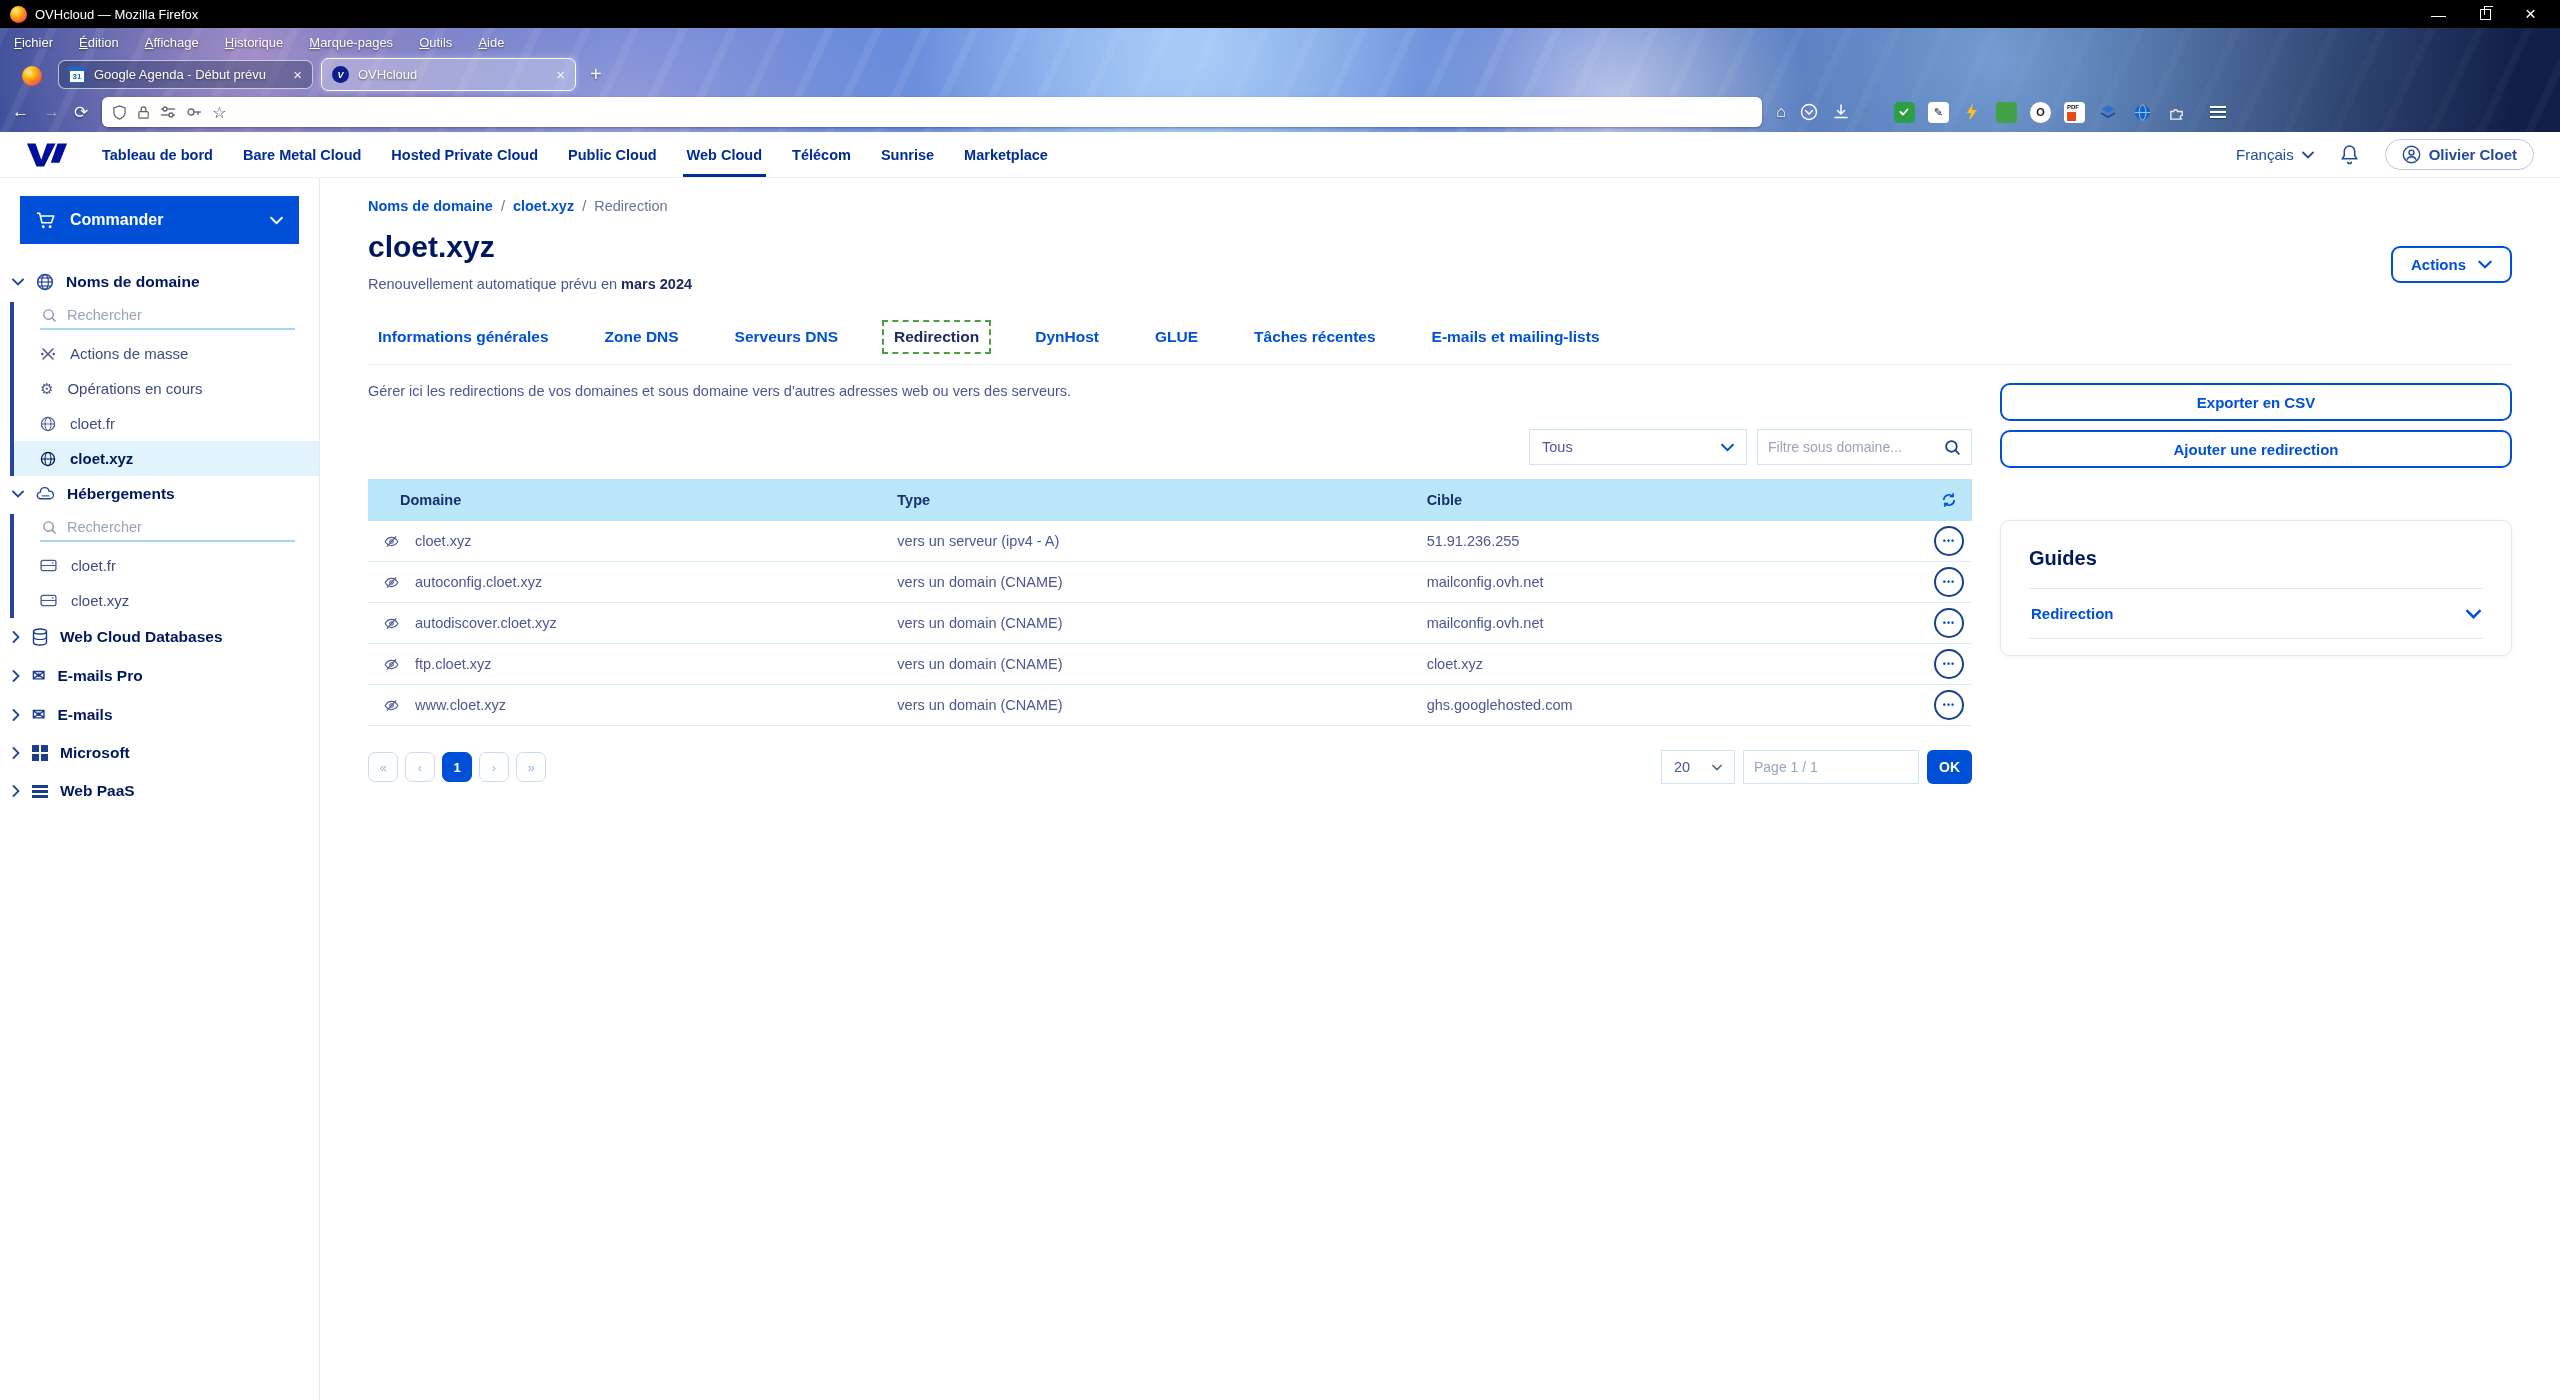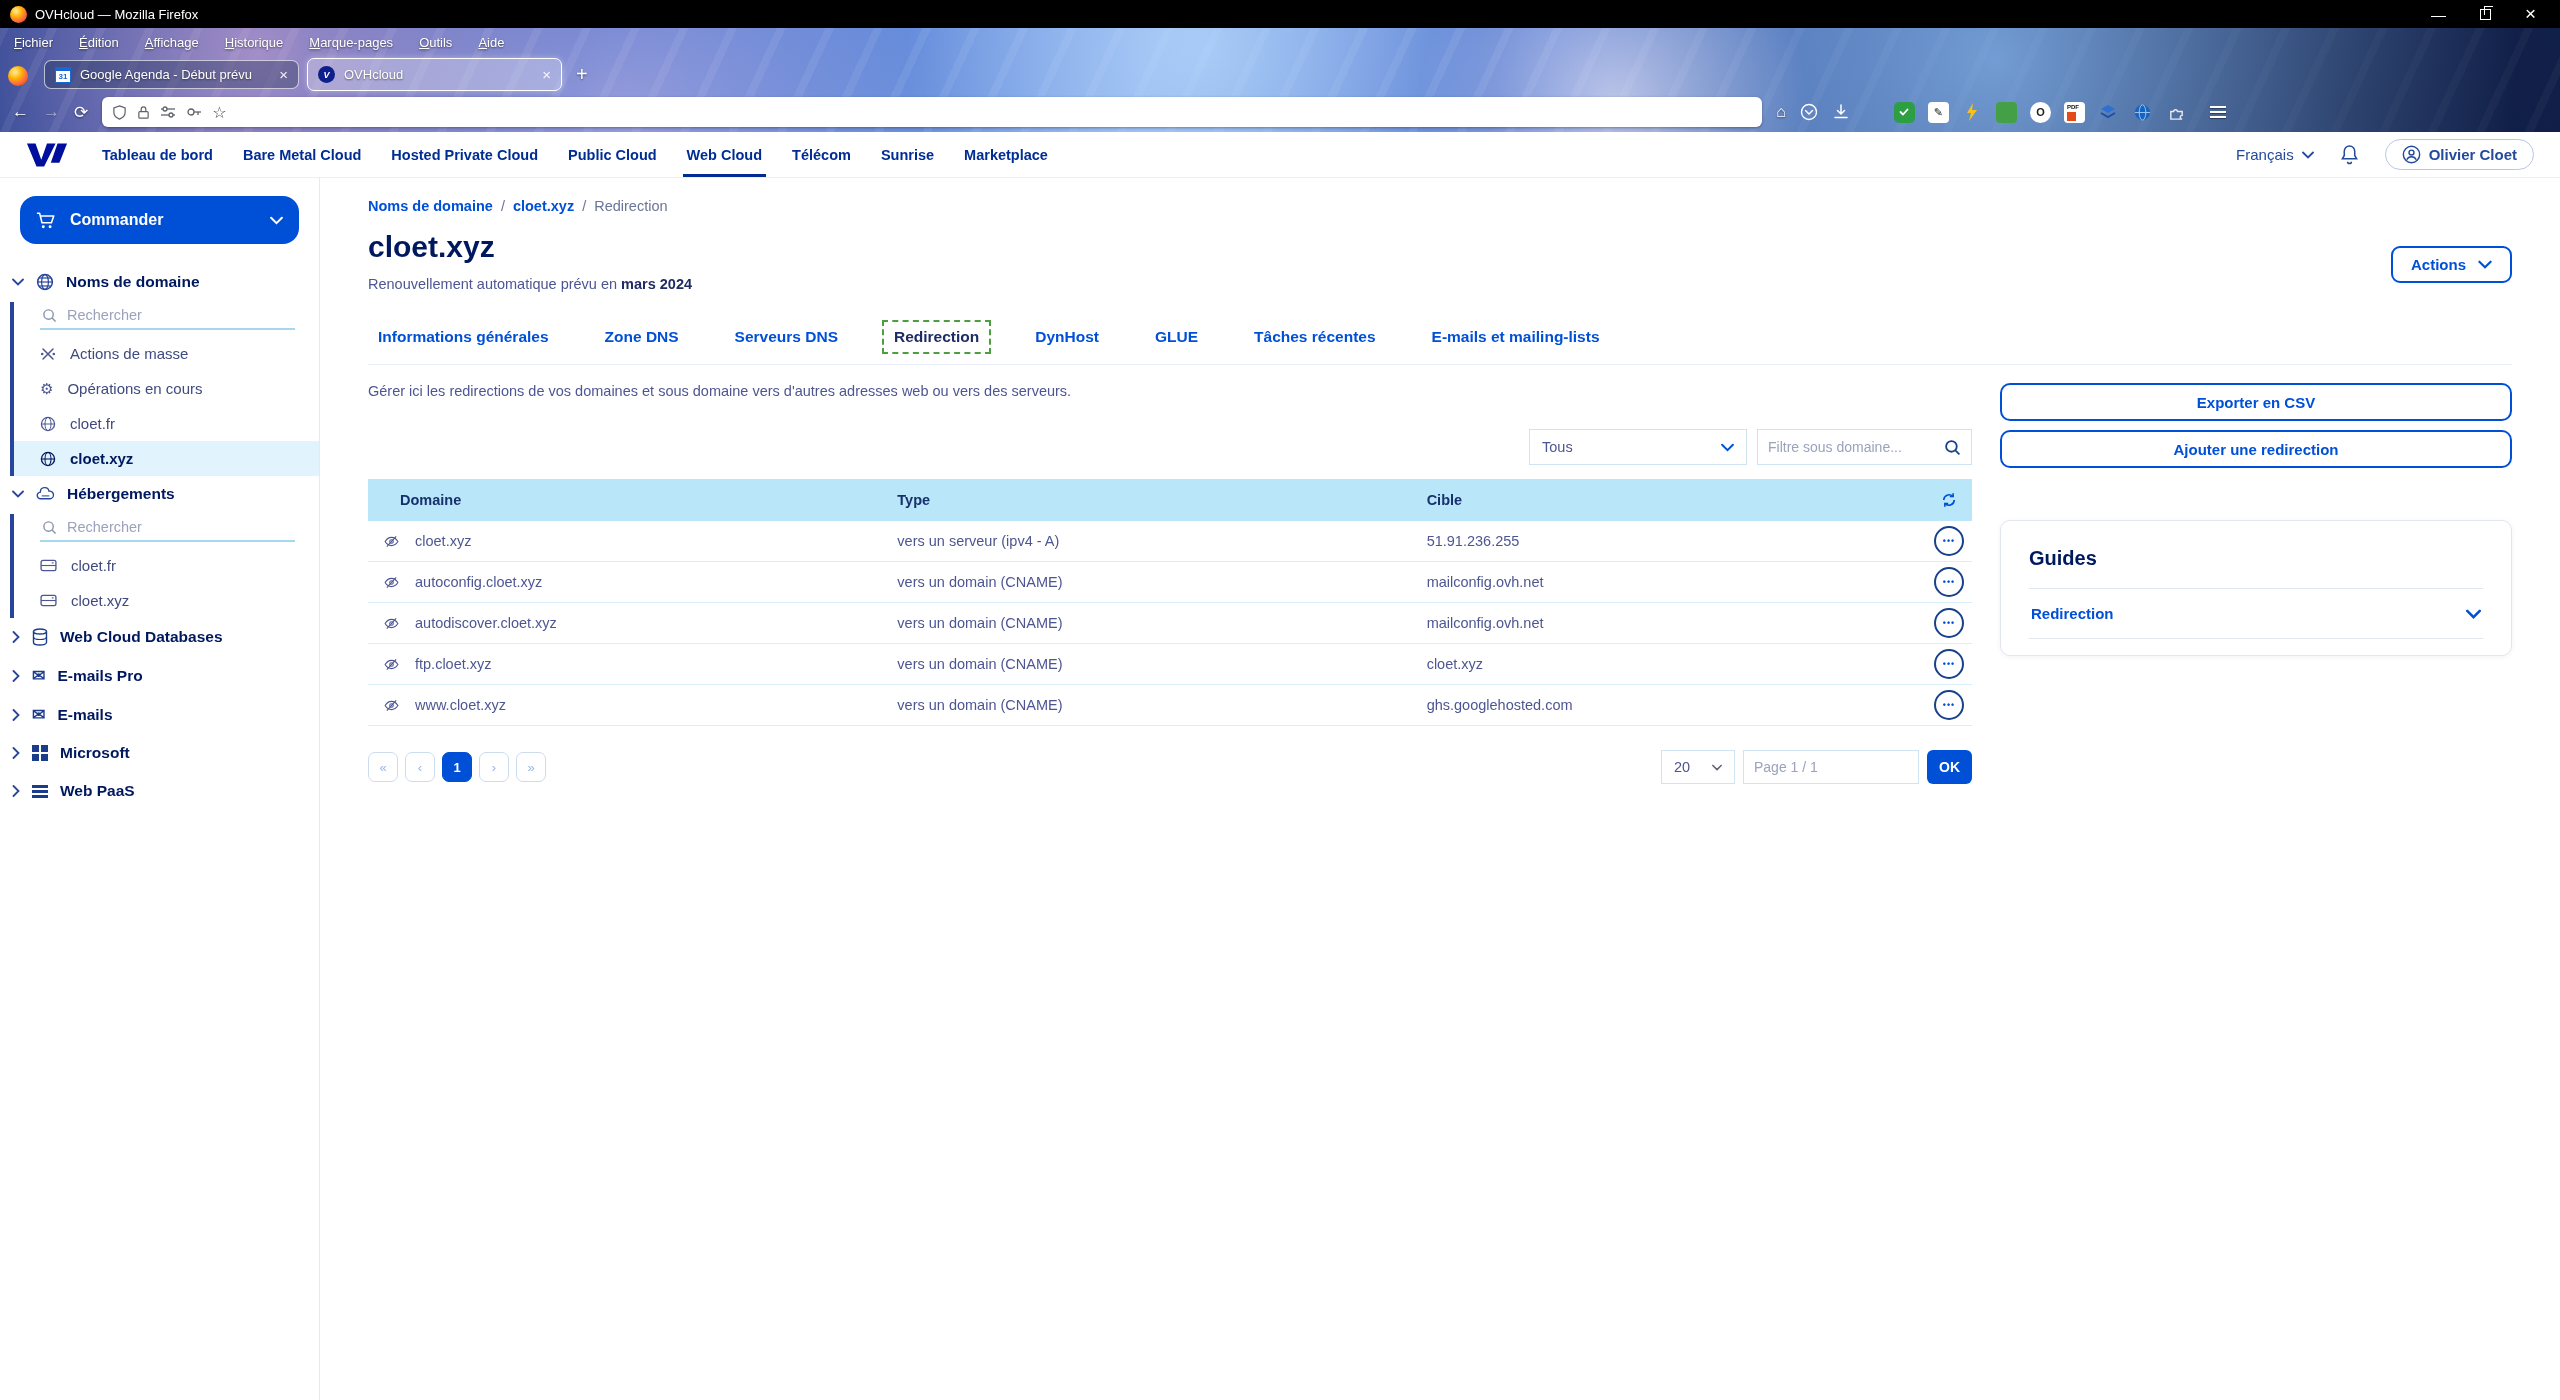--- a/index.html
+++ b/index.html
@@ -22,21 +22,21 @@
       radial-gradient(circle at 47% 20%, rgba(190,225,255,.65), transparent 22%),
       radial-gradient(circle at 63% 70%, rgba(255,245,252,.6), transparent 12%),
       radial-gradient(circle at 78% 30%, rgba(150,200,255,.7), transparent 26%),
       radial-gradient(circle at 92% 75%, rgba(8,18,48,.65), transparent 34%),
       repeating-linear-gradient(115deg, rgba(255,255,255,.07) 0 8px, rgba(255,255,255,0) 8px 44px),
       linear-gradient(100deg,#2a4492 0%,#3f6ac9 24%,#86a9ea 45%,#4a6fc9 62%,#243f80 82%,#1a2c5f 100%);
   }
   .menubar { height:28px; display:flex; align-items:center; gap:26px; padding-left:14px; color:#fff; font-size:13px; text-shadow:0 1px 2px rgba(0,0,0,.55); }
   .menubar span { display:block; }
   .menubar span::first-letter { text-decoration:underline; }
-  .tabbar { height:36px; display:flex; align-items:flex-end; padding:0 4px; gap:8px; }
+  .tabbar { height:36px; display:flex; align-items:flex-end; padding:0 18px; gap:8px; }
   .tab { height:31px; width:255px; border-radius:7px 7px 0 0; display:flex; align-items:center; gap:9px; padding:0 10px; color:#fff; font-size:13px; margin-bottom:1px; }
   .tab.inactive { background:rgba(30,42,78,.35); border:1px solid rgba(255,255,255,.65); border-radius:7px; height:29px; margin-bottom:3px; }
   .tab.active { background:rgba(255,255,255,.28); border:1px solid #fff; border-radius:7px; height:33px; box-shadow:0 0 6px rgba(255,255,255,.35); }
   .tab .title { flex:1; white-space:nowrap; overflow:hidden; text-overflow:ellipsis; text-shadow:0 1px 2px rgba(0,0,0,.5); }
   .tab .close { font-size:15px; opacity:.9; }
   .gcal-fav { width:16px; height:16px; background:#fff; border:1px solid #1967d2; border-top:4px solid #1967d2; font-size:8px; font-weight:bold; color:#1967d2; display:flex; align-items:center; justify-content:center; flex:0 0 auto; }
   .ovh-fav { width:17px; height:17px; border-radius:50%; background:#0d1f8c; color:#fff; font-size:9px; font-weight:bold; font-style:italic; display:flex; align-items:center; justify-content:center; flex:0 0 auto; }
   .mini-fx { width:20px; height:20px; margin:0 8px 6px 4px; }
   .newtab { color:#fff; font-size:20px; margin:0 0 6px 6px; text-shadow:0 1px 2px rgba(0,0,0,.5); }
 
@@ -59,21 +59,21 @@
   .ovhnav-items { display:flex; gap:30px; height:100%; align-items:center; }
   .ovhnav-item { color:#002d94; font-weight:bold; font-size:14.5px; position:relative; height:100%; display:flex; align-items:center; }
   .ovhnav-item.active::after { content:""; position:absolute; left:-4px; right:-4px; bottom:0; height:3px; background:#002d94; }
   .ovhnav-right { margin-left:auto; display:flex; align-items:center; gap:26px; color:#234a9c; }
   .lang { display:flex; align-items:center; gap:8px; font-size:15px; color:#234a9c; }
   .user-pill { display:flex; align-items:center; gap:8px; border:1px solid #b9c6e4; border-radius:999px; padding:5px 16px; font-size:15px; font-weight:bold; color:#234a9c; }
 
   
   .app { display:flex; height:1222px; background:#fff; }
   .sidebar { width:320px; flex:0 0 320px; border-right:1px solid #e6e9f2; padding-top:18px; font-size:15px; }
-  .order-btn { margin:0 20px 20px 20px; height:48px; background:#0050d7; border-radius:16px; color:#fff; display:flex; align-items:center; gap:14px; padding:0 16px; font-weight:bold; font-size:16px; }
+  .order-btn { margin:0 20px 20px 20px; height:48px; background:#0050d7; border-radius:0; color:#fff; display:flex; align-items:center; gap:14px; padding:0 16px; font-weight:bold; font-size:16px; }
   .order-btn .chev { margin-left:auto; }
   .side-head { display:flex; align-items:center; gap:12px; padding:9px 0 9px 12px; color:#00185e; font-weight:bold; font-size:15.5px; }
   .side-body { margin-left:10px; border-left:4px solid #27459c; }
   .side-search { display:flex; align-items:center; gap:10px; margin:2px 24px 6px 26px; border-bottom:2px solid #a5d8f0; padding:5px 2px; color:#9aa3bd; font-size:14.5px; }
   .side-item { height:35px; display:flex; align-items:center; gap:14px; padding-left:26px; color:#3f4a7e; }
   .side-item.active { background:#e1f3fc; color:#00185e; font-weight:bold; }
   .side-top { display:flex; align-items:center; gap:12px; padding:10px 0 10px 12px; color:#00185e; font-weight:bold; font-size:15.5px; }
   .ms-grid { display:grid; grid-template-columns:7px 7px; grid-template-rows:7px 7px; gap:2px; }
   .ms-grid i { background:#1b3c8c; }
   .bars i { display:block; width:16px; height:3px; background:#1b3c8c; margin:2px 0; }

